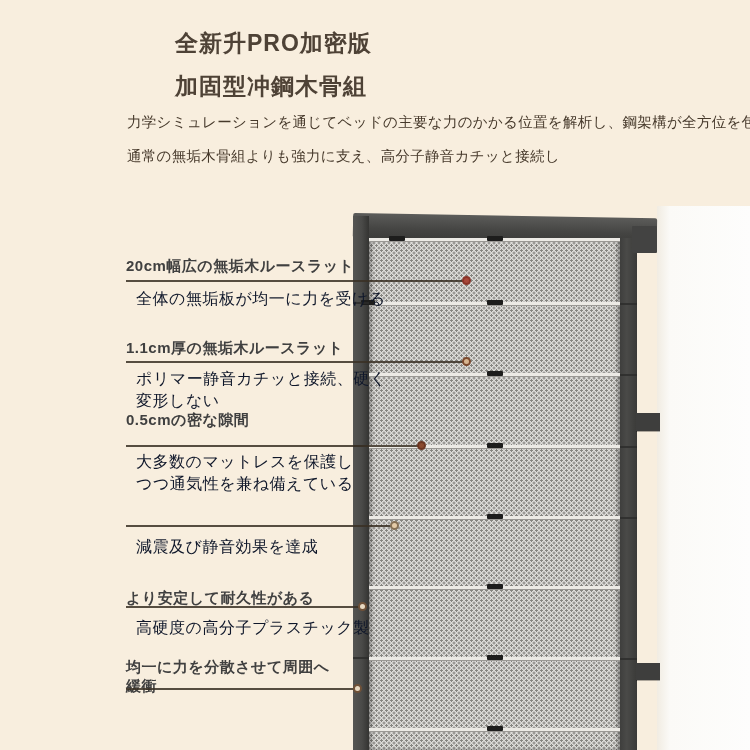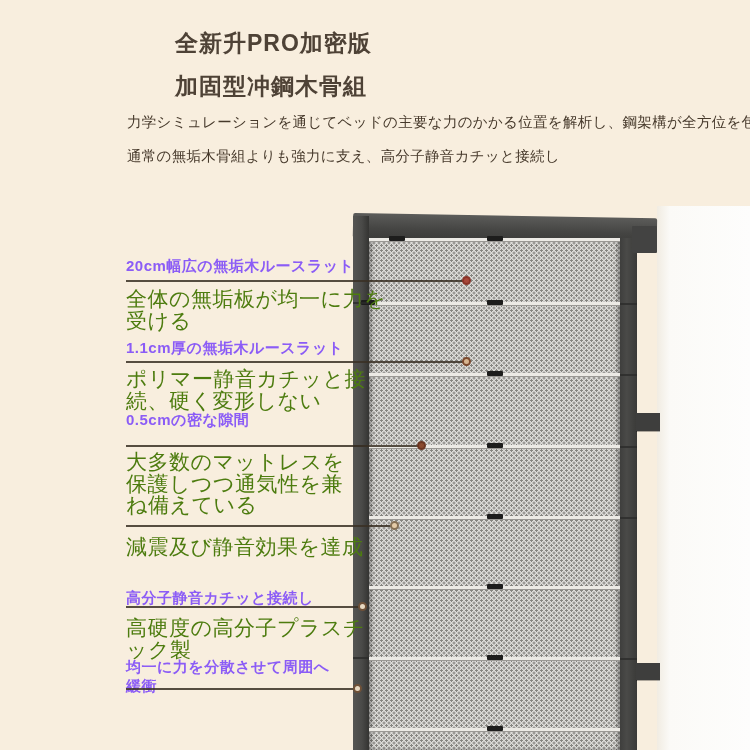--- a/index.html
+++ b/index.html
@@ -67,25 +67,25 @@
     background:#eceae5;box-shadow:0 1px 0 #9a9894;
   }
   .clip{
     position:absolute;width:16px;height:5px;background:#1d1d1c;border-radius:1px;
   }
   .joint{position:absolute;height:2px;background:#2c2c2b;opacity:.8;}
 
   
   .callout{position:absolute;left:126px;}
   .feature-heading{
-    font-size:15px;font-weight:700;color:#8b5cf6;
+    font-size:15px;font-weight:700;color:#404040;
     letter-spacing:0.5px;line-height:19px;
   }
   .feature-desc{
-    position:absolute;left:126px;font-size:21px;color:#4d7c0f;
+    position:absolute;left:136px;font-size:16px;color:#0f172a;
     letter-spacing:0.5px;line-height:21.5px;
   }
   .connector{
     position:absolute;left:126px;height:1.6px;
     background:rgba(58,48,36,.85);z-index:5;
   }
   .dot{
     position:absolute;width:5px;height:5px;border-radius:50%;
     border:2px solid #6f5138;background:#e8d9c2;z-index:6;
   }
@@ -165,21 +165,21 @@
   </div>
   <div class="connector" style="top:445px;width:296px"></div>
   <div class="dot" style="left:417px;top:441px;background:#8a4a2e;border-color:#6b3622"></div>
   <div class="feature-desc" style="top:451px;width:228px">大多数のマットレスを保護しつつ通気性を兼ね備えている</div>
 
   <div class="connector" style="top:525px;width:269px"></div>
   <div class="dot" style="left:390px;top:521px;background:#e4cba8;border-color:#857055"></div>
   <div class="feature-desc" style="top:536px;width:260px">減震及び静音効果を達成</div>
 
   <div class="callout" style="top:588px;width:245px">
-    <div class="feature-heading">高分子静音カチッと接続し</div>
+    <div class="feature-heading">より安定して耐久性がある</div>
   </div>
   <div class="connector" style="top:606px;width:237px"></div>
   <div class="dot" style="left:358px;top:602px"></div>
   <div class="feature-desc" style="top:617px;width:260px">高硬度の高分子プラスチック製</div>
 
   <div class="callout" style="top:657px;width:205px">
     <div class="feature-heading">均一に力を分散させて周囲へ緩衝</div>
   </div>
   <div class="connector" style="top:688px;width:232px"></div>
   <div class="dot" style="left:353px;top:684px"></div>

